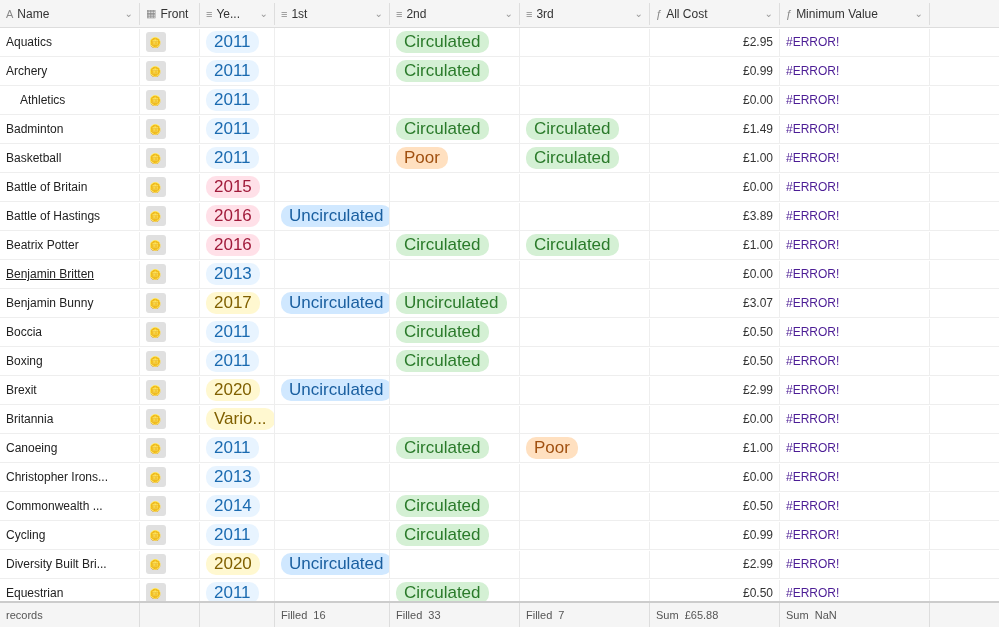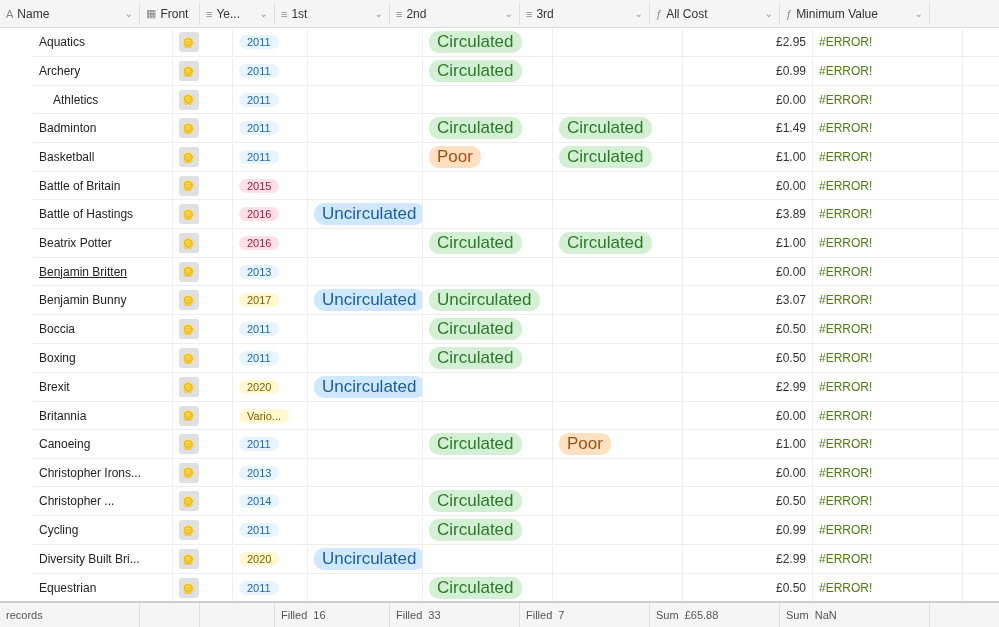--- a/index.html
+++ b/index.html
@@ -35,21 +35,21 @@
     .col-front { width: 60px; min-width: 60px; }
     .col-year { width: 75px; min-width: 75px; }
     .col-1st { width: 115px; min-width: 115px; }
     .col-2nd { width: 130px; min-width: 130px; }
     .col-3rd { width: 130px; min-width: 130px; }
     .col-allcost { width: 130px; min-width: 130px; }
     .col-minval { width: 150px; min-width: 150px; }
 
     .sort-icon { color: #999; font-size: 10px; margin-left: auto; }
 
-    .data-body { flex: 1; overflow-y: auto; margin-left: 33px; }
+    .data-body { flex: 1; overflow-y: auto; }
 
     .data-row {
       display: flex;
       border-bottom: 1px solid #eee;
       min-height: 27px;
       align-items: center;
     }
 
     .data-cell {
       display: flex;
@@ -72,35 +72,35 @@
       font-weight: 500;
     }
     .badge-circulated { background: #d4f0d4; color: #2a7a2a; }
     .badge-uncirculated { background: #d0e8ff; color: #1a5fa0; }
     .badge-poor { background: #ffe0c0; color: #a05010; }
 
     .year-badge {
       display: inline-block;
       padding: 1px 8px;
       border-radius: 10px;
-      font-size: 11px;
+      font-size: 17px;
       background: #e8f4ff;
       color: #1a6ab0;
     }
     .year-badge-pink {
       background: #ffe0e8;
       color: #a01a3a;
     }
     .year-badge-yellow {
       background: #fff8d0;
       color: #806000;
     }
 
     .cost-val { color: #333; }
-    .error-val { color: #4d7c0f; }
+    .error-val { color: #4c1d95; }
 
     .footer-row {
       display: flex;
       border-top: 2px solid #ccc;
       background: #f5f5f5;
       min-height: 24px;
       align-items: center;
       flex-shrink: 0;
     }
     .footer-cell {
@@ -476,21 +476,21 @@
       <div class="data-cell col-2nd"></div>
       <div class="data-cell col-3rd"></div>
       <div class="data-cell col-allcost" style="justify-content:flex-end;">
         <span class="cost-val">£0.00</span>
       </div>
       <div class="data-cell col-minval">
         <span class="error-val">#ERROR!</span>
       </div>
     </div>
       <div class="data-row">
-      <div class="data-cell col-name" style="font-weight:400;">Christopher ...</div>
+      <div class="data-cell col-name" style="font-weight:400;">Commonwealth ...</div>
       <div class="data-cell col-front">
         <span class="cell-icon" style="background:#e0e0e0; color:#888; font-size:10px;">🪙</span>
       </div>
       <div class="data-cell col-year">
         <span class="year-badge">2014</span>
       </div>
       <div class="data-cell col-1st"></div>
       <div class="data-cell col-2nd">
           <span class="badge badge-circulated">Circulated</span>
         </div>

